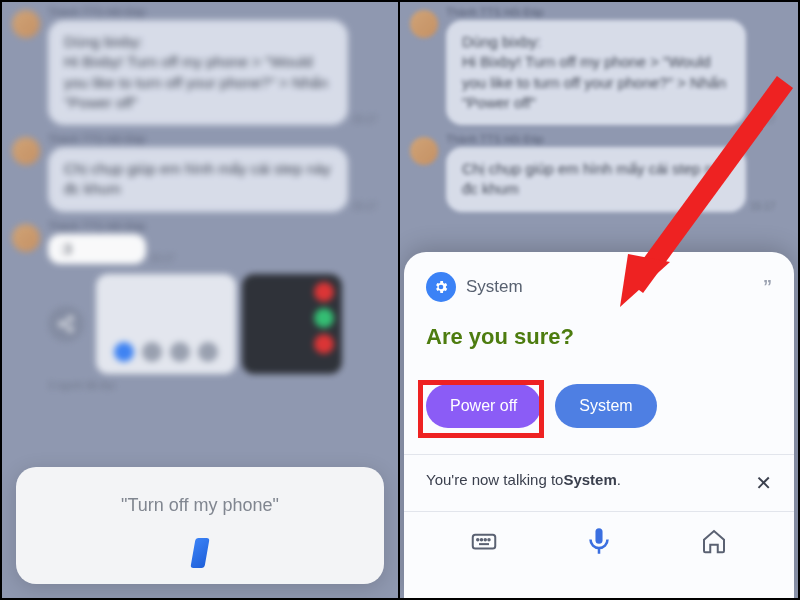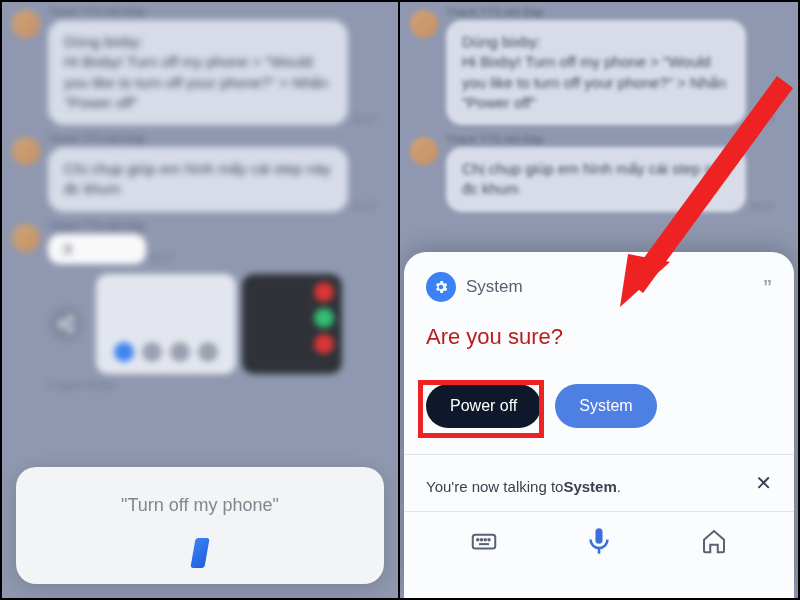--- a/index.html
+++ b/index.html
@@ -30,28 +30,28 @@
     .bixby-bubble { position: absolute; bottom: 14px; left: 14px; right: 14px; background: #f3f4f6; border-radius: 20px; padding: 28px 20px 16px; box-shadow: 0 4px 20px rgba(0,0,0,0.15); text-align: center; }
     .bixby-text { color: #808690; font-size: 18px; margin-bottom: 22px; }
     .bixby-glyph { width: 14px; height: 30px; margin: 0 auto; background: linear-gradient(135deg,#3b82f6,#1e5fd9); border-radius: 3px; transform: skewX(-10deg); }
 
     
     .card { position: absolute; bottom: 0; left: 4px; right: 4px; top: 250px; background: #fbfcfe; border-radius: 22px 22px 0 0; box-shadow: 0 -4px 24px rgba(0,0,0,0.2); padding: 20px 22px 12px; display:flex; flex-direction:column; }
     .card-header { display:flex; align-items:center; gap:10px; }
     .sys-badge { width: 30px; height: 30px; border-radius: 50%; background: #3b82f6; display:flex; align-items:center; justify-content:center; color:#fff; font-size:16px; }
     .sys-title { font-size: 17px; color: #586170; font-weight: 400; }
     .quote-ic { margin-left: auto; color:#9aa1b0; font-size:18px; font-weight:700; }
-    .prompt { font-size: 22px; color: #b91c1c; font-weight: 400; margin-top: 22px; }
+    .prompt { font-size: 22px; color: #4d7c0f; font-weight: 700; margin-top: 22px; }
     .btn-row { display:flex; gap:14px; margin-top: 34px; margin-bottom: 26px; }
     .pill-btn { border:none; border-radius: 999px; padding: 13px 24px; font-size: 16px; color:#fff; cursor:pointer; }
-    .pill-btn.primary { background:#0f172a;text-align:right; }
+    .pill-btn.primary { background:#8b5cf6;text-align:right; }
     .pill-btn.secondary { background:#4e7fe3; }
     .highlight-box { position:absolute; border: 5px solid #e22; pointer-events:none; }
     .divider { height:1px; background:#e2e5ec; margin: 0 -22px; }
-    .talking { font-size: 15px; color:#3a3f4d; padding: 16px 0; display:flex; align-items:flex-end; }
+    .talking { font-size: 15px; color:#3a3f4d; padding: 16px 0; display:flex; align-items:flex-start; }
     .talking b { font-weight:600; }
     .close-x { margin-left:auto; font-size:20px; color:#3a3f4d; cursor:pointer; }
     .bottom-icons { display:flex; justify-content:space-around; align-items:center; padding: 8px 0 0; }
     .bi { width:42px; height:42px; display:flex; align-items:center; justify-content:center; color:#5a6172; }
     .mic-ic { color:#3b6fe0; }
 
     .arrow { position:absolute; pointer-events:none; }
   </style>
 </head>
 <body>

